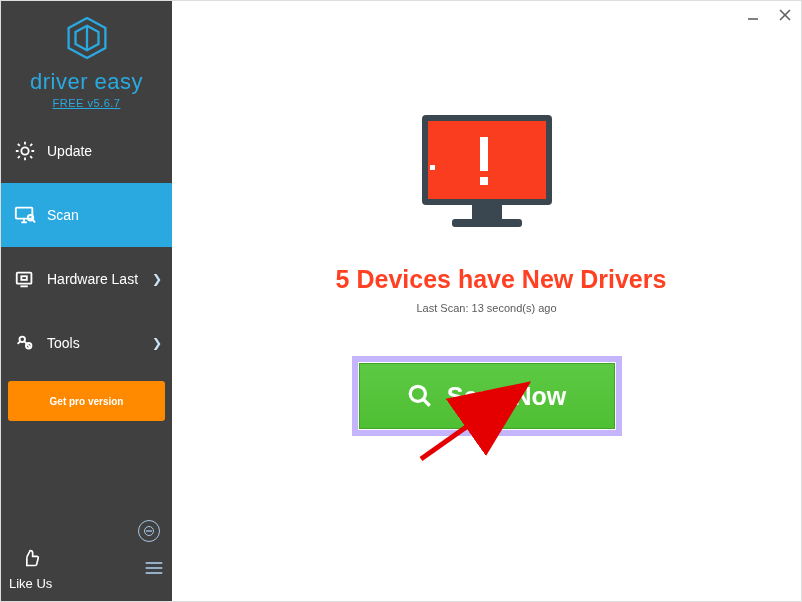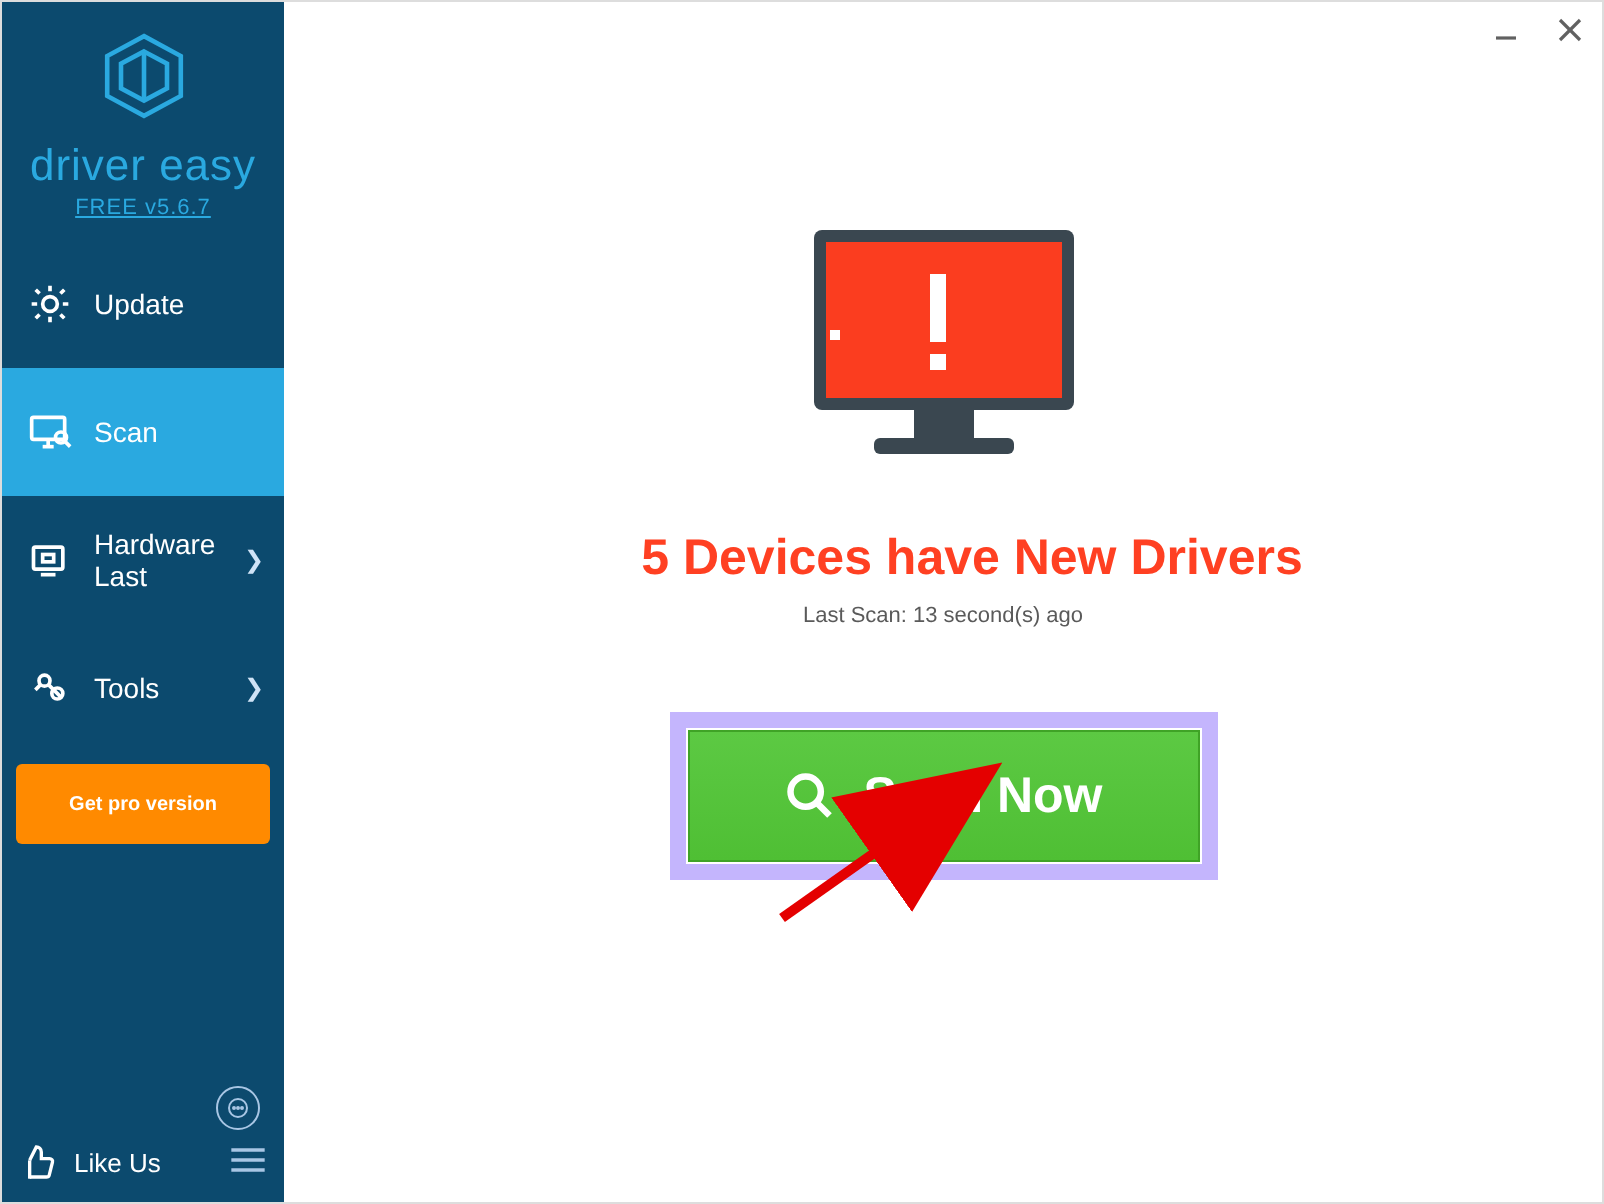--- a/index.html
+++ b/index.html
@@ -12,22 +12,22 @@
     position: relative;
   }
   .app {
     display: flex;
     width: 100%;
     height: 100%;
     border: 1px solid #ddd;
   }
   
   .sidebar {
-    width: 141px;
-    background: #0c4a6e;
+    width: 171px;
+    background: #404040;
     display: flex;
     flex-direction: column;
     position: relative;
   }
   .logo-block {
     text-align: center;
     padding: 14px 0 10px 0;
     color: #2aa9e0;
   }
   .logo-mark {
@@ -102,20 +102,21 @@
     display: flex;
     align-items: center;
     justify-content: space-between;
     color: #fff;
     font-size: 13px;
   }
   .like-left {
     display: flex;
     align-items: center;
     gap: 8px;
+    flex-direction: column;
   }
   .circle-icon {
     width: 22px; height: 22px;
     border: 1.5px solid #a8c6e4;
     border-radius: 50%;
     display:flex;align-items:center;justify-content:center;
     color:#a8c6e4;
     font-size:12px;
   }
   
@@ -153,21 +154,21 @@
     font-weight: 700;
     margin-left: 29px;
   }
   .subline {
     margin-top: 8px;
     font-size: 11px;
     color: #5a5a5a;
   }
   .scan-wrap {
     margin-top: 42px;
-    border: 8px solid #c4b5fd;
+    border: 6px solid #c4b5fd;
     padding: 1px;
   }
   .scan-btn {
     width: 256px;
     height: 66px;
     background: linear-gradient(#5cc943, #4fbf34);
     border: 1px solid #3fa326;
     display: flex;
     align-items: center;
     justify-content: center;

